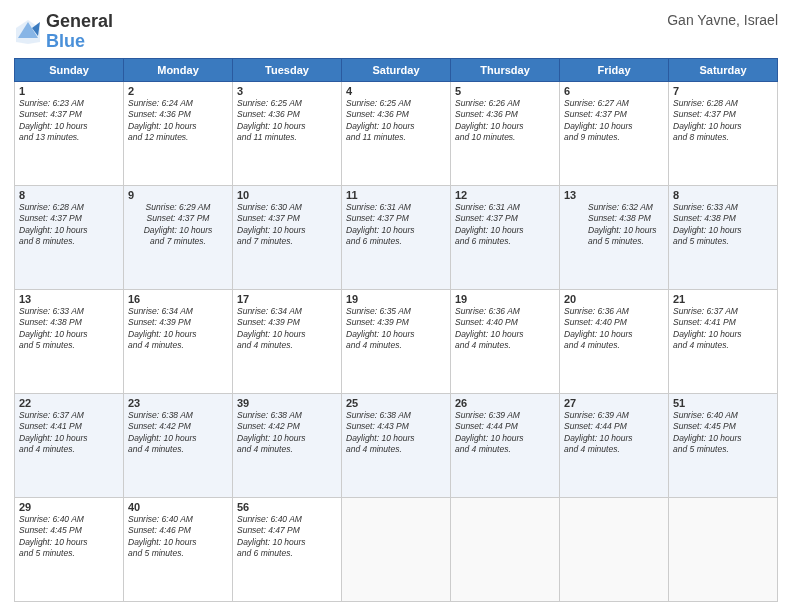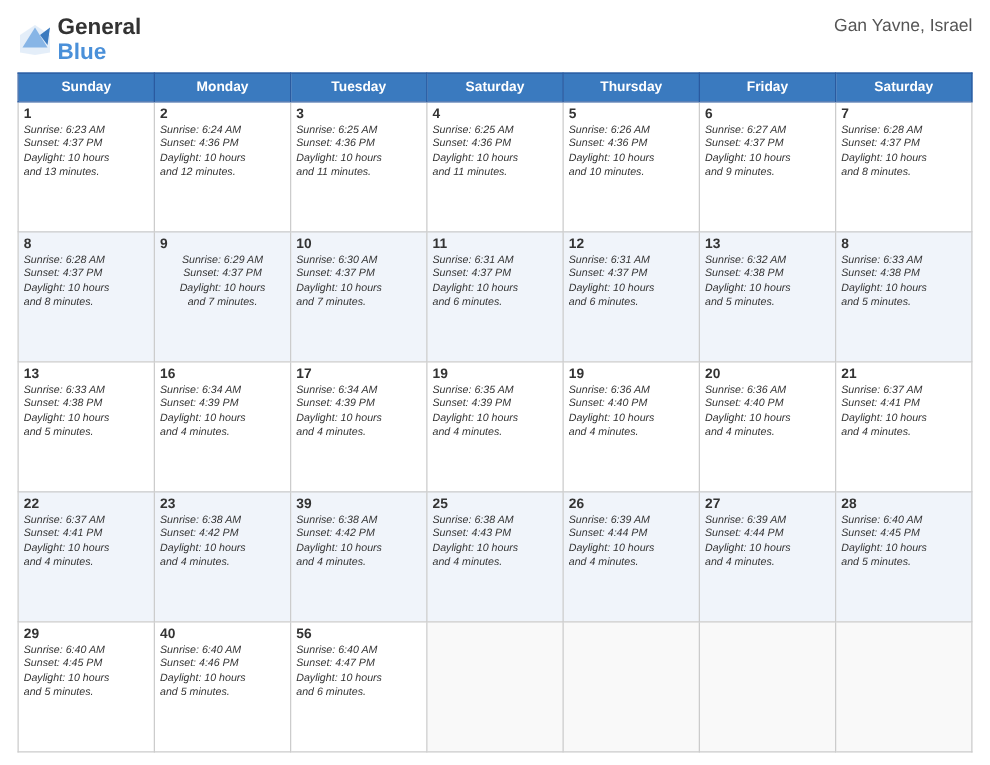--- a/index.html
+++ b/index.html
@@ -221,21 +221,21 @@
           </td>
           <td>
             <span class="day-num">12</span>
             <div class="day-info" style="white-space: pre-line;">Sunrise: 6:31 AM
 Sunset: 4:37 PM
 Daylight: 10 hours
 and 6 minutes.</div>
           </td>
           <td>
             <span class="day-num">13</span>
-            <div class="day-info" style="white-space: pre-line;">Sunrise: 6:32 AM
+            <div class="day-info" style="white-space: pre-line; margin-left: 24px;">Sunrise: 6:32 AM
 Sunset: 4:38 PM
 Daylight: 10 hours
 and 5 minutes.</div>
           </td>
           <td>
             <span class="day-num">8</span>
             <div class="day-info" style="white-space: pre-line;">Sunrise: 6:33 AM
 Sunset: 4:38 PM
 Daylight: 10 hours
 and 5 minutes.</div>
@@ -329,21 +329,21 @@
 and 4 minutes.</div>
           </td>
           <td>
             <span class="day-num">27</span>
             <div class="day-info" style="white-space: pre-line;">Sunrise: 6:39 AM
 Sunset: 4:44 PM
 Daylight: 10 hours
 and 4 minutes.</div>
           </td>
           <td>
-            <span class="day-num">28</span>
+            <span class="day-num">51</span>
             <div class="day-info" style="white-space: pre-line;">Sunrise: 6:40 AM
 Sunset: 4:45 PM
 Daylight: 10 hours
 and 5 minutes.</div>
           </td>
         </tr>
         <tr>
           <td>
             <span class="day-num">29</span>
             <div class="day-info" style="white-space: pre-line;">Sunrise: 6:40 AM

